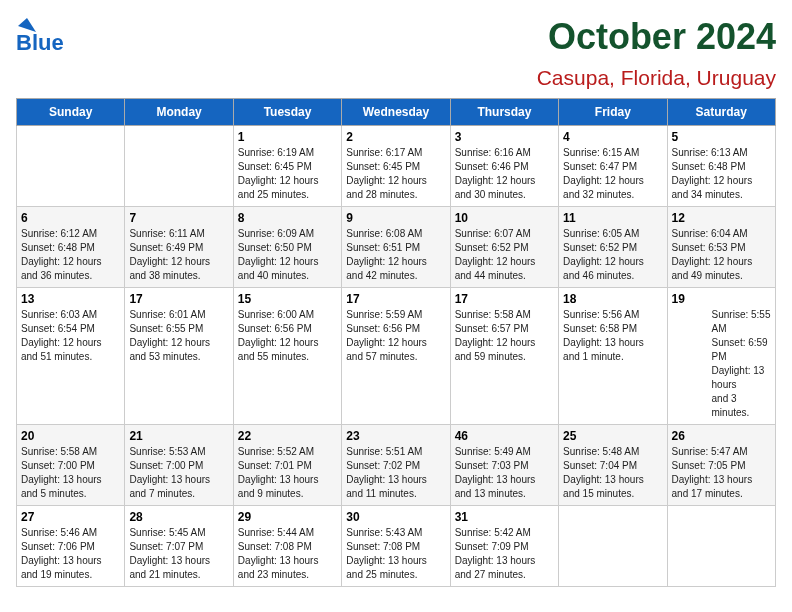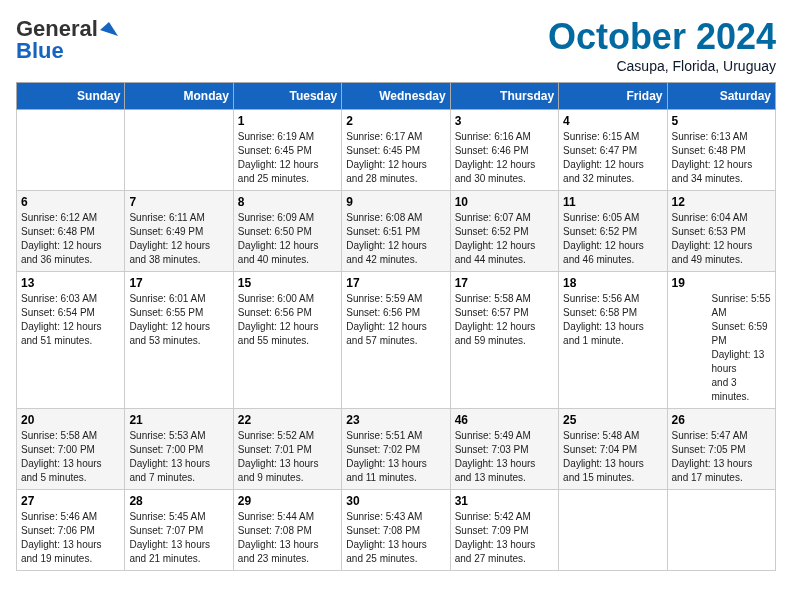--- a/index.html
+++ b/index.html
@@ -22,36 +22,37 @@
       align-items: flex-start;
     }
     .logo-general { color: #333; }
     .logo-blue { color: #1565C0; }
     .title-block {
       text-align: right;
     }
     .month-title {
       font-size: 36px;
       font-weight: bold;
-      color: #0369a1;
+      color: #14532d;
     }
     .location {
-      font-size: 14px;
-      color: #0f172a;
+      font-size: 21px;
+      color: #b91c1c;
+      margin-top: 8px;
     }
     .calendar {
       width: 100%;
       border-collapse: collapse;
       font-size: 11px;
     }
     .calendar th {
       background: #1565C0;
       color: #fff;
       padding: 6px 4px;
-      text-align: right;
+      text-align: center;
       font-size: 12px;
       border: 1px solid #aaa;
     }
     .calendar td {
       border: 1px solid #ccc;
       vertical-align: top;
       padding: 4px;
       height: 80px;
       width: 108px;
     }
@@ -71,21 +72,20 @@
     }
     .row-even td { background: #fff; }
     .row-odd td { background: #f5f5f5; }
   </style>
 </head>
 <body>
 
 <div class="header">
   <div class="logo">
     <div style="display:flex;align-items:center;">
-      <span class="logo-general" style="font-size:22px;font-weight:bold;color:#333;">General</span>
       <svg width="18" height="18" viewBox="0 0 18 18" style="margin-left:2px;">
         <polygon points="9,2 18,16 0,10" fill="#1565C0"></polygon>
       </svg>
     </div>
     <span class="logo-blue" style="font-size:22px;font-weight:bold;color:#1565C0;margin-top:-4px;">Blue</span>
   </div>
   <div class="title-block">
     <div class="month-title">October 2024</div>
     <div class="location">Casupa, Florida, Uruguay</div>
   </div>

